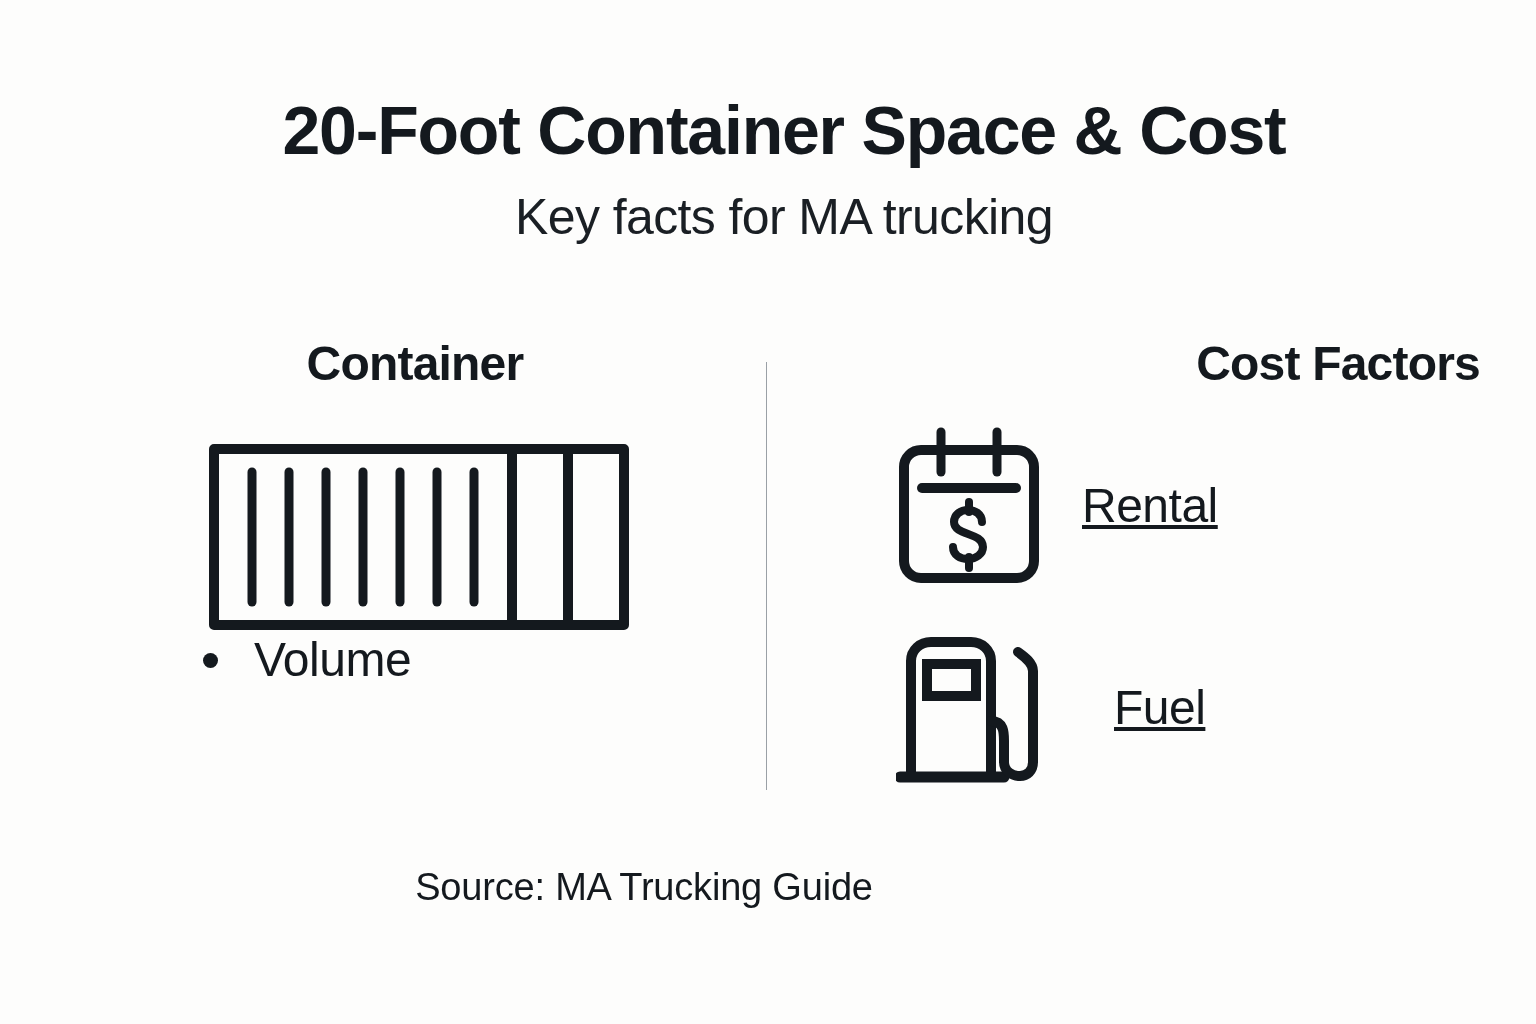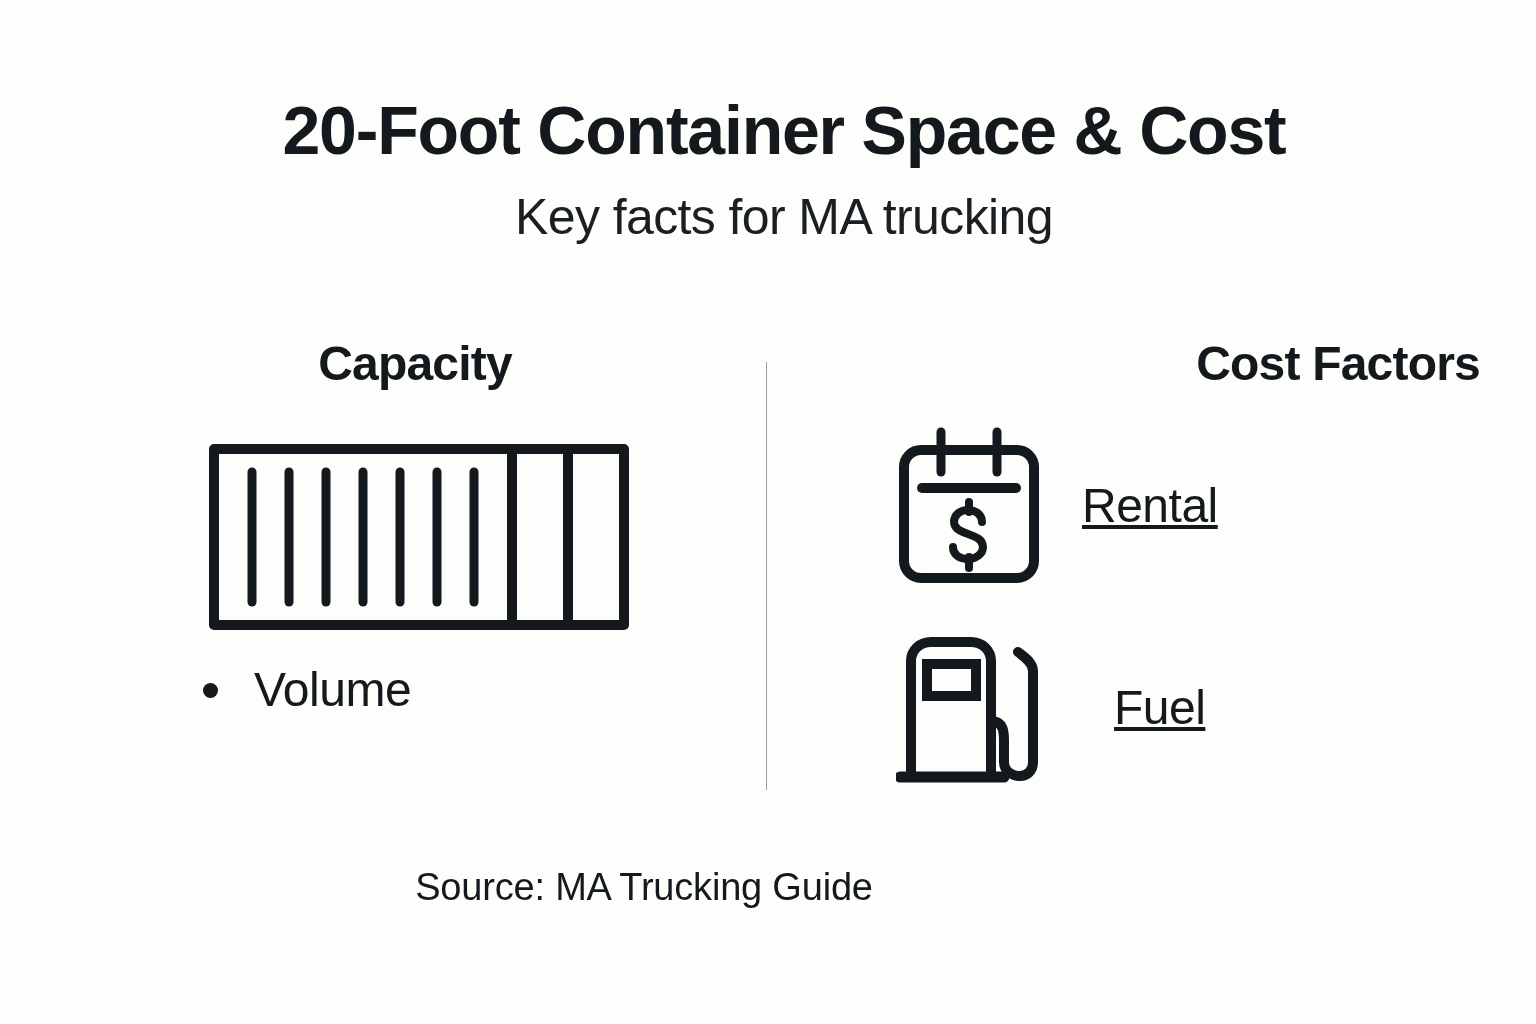--- a/index.html
+++ b/index.html
@@ -88,21 +88,21 @@
   .container-icon-wrap {
     position: absolute;
     left: 14px;
     top: 108px;
   }
 
   
   .bullets {
     position: absolute;
     left: 8px;
-    top: 330px;
+    top: 300px;
     margin: 0;
     padding: 0;
     list-style: none;
   }
   .bullet-item {
     display: flex;
     align-items: center;
     margin-bottom: 30px;
   }
   .bullet-dot {
@@ -175,21 +175,21 @@
   <div class="header">
     <h1 class="title">20-Foot Container Space &amp; Cost</h1>
     <p class="subtitle">Key facts for MA trucking</p>
   </div>
 
   <div class="columns">
 
     <div class="divider"></div>
 
     <div class="col col-left">
-      <h2 class="col-head">Capacity</h2>
+      <h2 class="col-head">Container</h2>
 
       <div class="container-icon-wrap">
         <svg width="420" height="186" viewBox="0 0 420 186" fill="none" xmlns="http://www.w3.org/2000/svg" aria-hidden="true">
 
           <rect x="5" y="5" width="410" height="176" stroke="#14191e" stroke-width="10" stroke-linejoin="round" fill="none"></rect>
 
           <g stroke="#14191e" stroke-width="9" stroke-linecap="round">
             <line x1="43" y1="28" x2="43" y2="158"></line>
             <line x1="80" y1="28" x2="80" y2="158"></line>
             <line x1="117" y1="28" x2="117" y2="158"></line>

